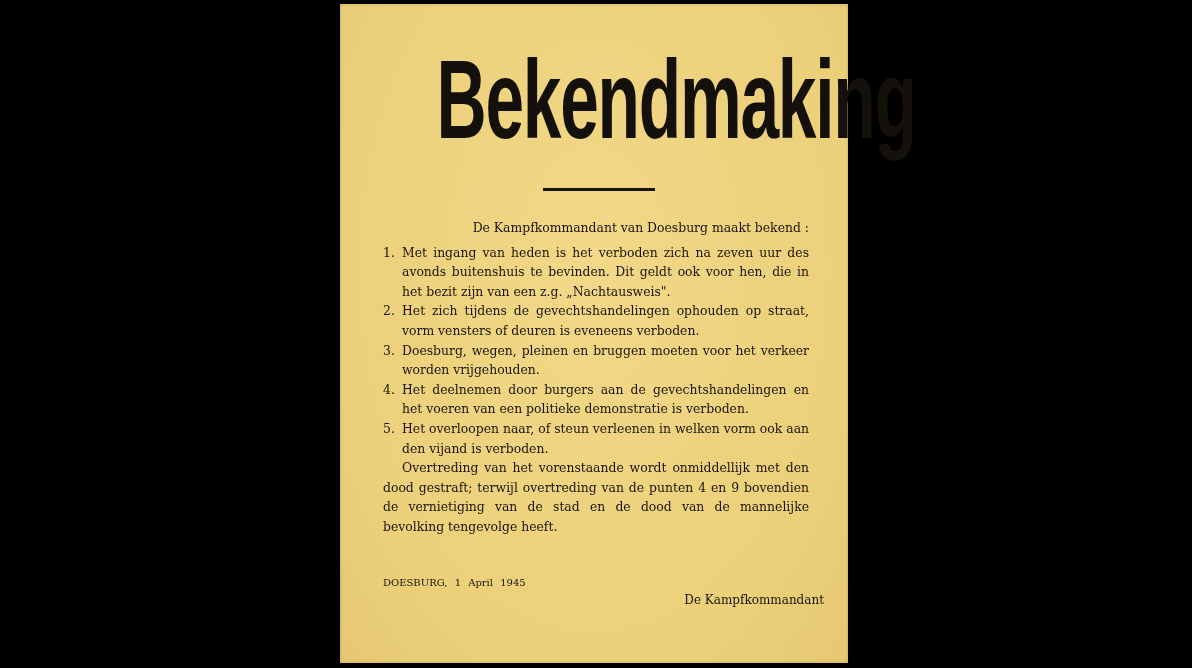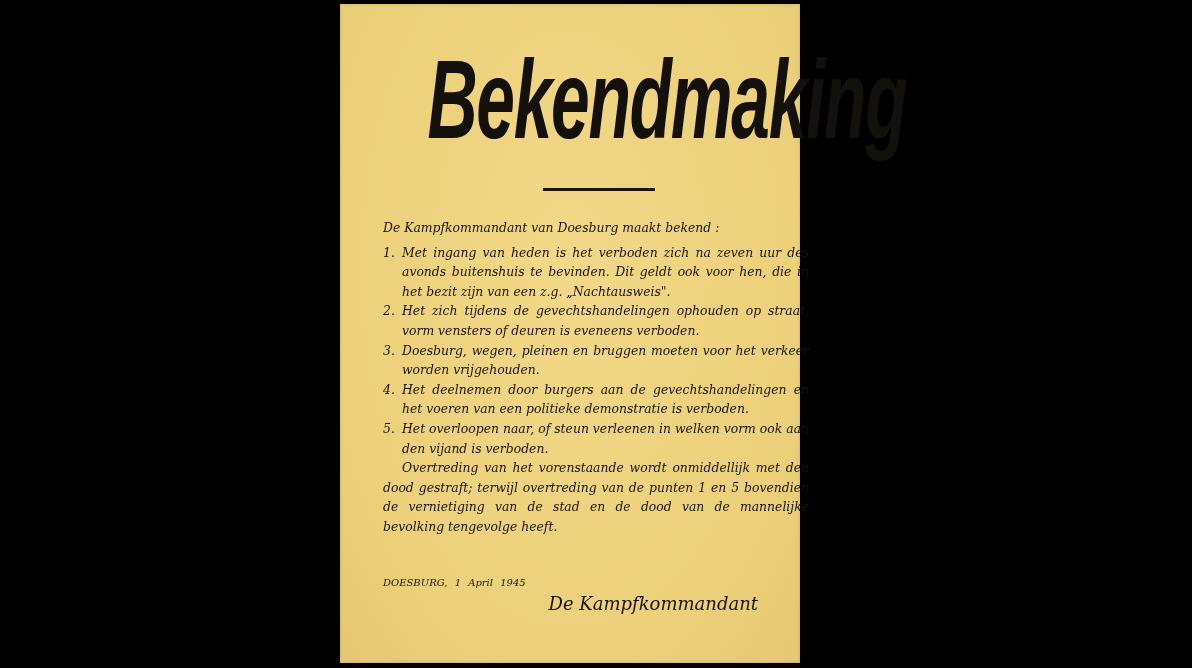--- a/index.html
+++ b/index.html
@@ -7,27 +7,26 @@
       padding: 0;
       width: 1192px;
       height: 668px;
       background: #000000;
       overflow: hidden;
     }
     .poster {
       position: absolute;
       left: 340px;
       top: 4px;
-      width: 460px;
+      width: 508px;
       height: 659px;
       background: #efd37e;
       background-image: radial-gradient(ellipse at 50% 40%, #f2d888 0%, #ecd07a 70%, #e6c872 100%);
       box-shadow: inset 0 0 3px rgba(120,90,30,0.35);
       color: #1a1410;
-      font-style: italic;
     }
     .title {
       position: absolute;
       left: 0;
       right: 0;
       top: 40px;
       text-align: center;
       font-family: "Liberation Sans", sans-serif;
       font-weight: bold;
       font-size: 112px;
@@ -50,20 +49,21 @@
       left: 43px;
       top: 214px;
       width: 426px;
       font-family: "DejaVu Serif", serif;
       font-size: 12.4px;
       line-height: 19.6px;
       color: #1a1410;
     }
     .intro {
       margin: 0 0 5px 0;
+      text-align: right;
     }
     .items {
       list-style: none;
       margin: 0;
       padding: 0;
     }
     .item {
       display: flex;
       text-align: justify;
     }
@@ -83,24 +83,24 @@
       position: absolute;
       left: 43px;
       top: 573px;
       font-family: "DejaVu Serif", serif;
       font-size: 10px;
       color: #1a1410;
       word-spacing: 4px;
     }
     .signature {
       position: absolute;
-      right: 42px;
+      right: 24px;
       top: 589px;
       font-family: "DejaVu Serif", serif;
-      font-size: 18px;
+      font-size: 12px;
       color: #1a1410;
     }
   </style>
 </head>
 <body>
 
 <div class="poster">
   <div class="title">Bekendmaking</div>
   <div class="rule"></div>
 
@@ -121,18 +121,18 @@
       </li>
       <li class="item">
         <span class="item-num">4.</span>
         <span class="item-text">Het deelnemen door burgers aan de gevechtshandelingen en het voeren van een politieke demonstratie is verboden.</span>
       </li>
       <li class="item">
         <span class="item-num">5.</span>
         <span class="item-text">Het overloopen naar, of steun verleenen in welken vorm ook aan den vijand is verboden.</span>
       </li>
     </ol>
-    <p class="penalty">Overtreding van het vorenstaande wordt onmiddellijk met den dood gestraft; terwijl overtreding van de punten 1 en 5 bovendien de vernietiging van de stad en de dood van de mannelijke bevolking tengevolge heeft.</p>
+    <p class="penalty">Overtreding van het vorenstaande wordt onmiddellijk met den dood gestraft; terwijl overtreding van de punten 4 en 9 bovendien de vernietiging van de stad en de dood van de mannelijke bevolking tengevolge heeft.</p>
   </div>
 
   <div class="date">DOESBURG, 1 April 1945</div>
   <div class="signature">De Kampfkommandant</div>
 </div>
 
 </body></html>

